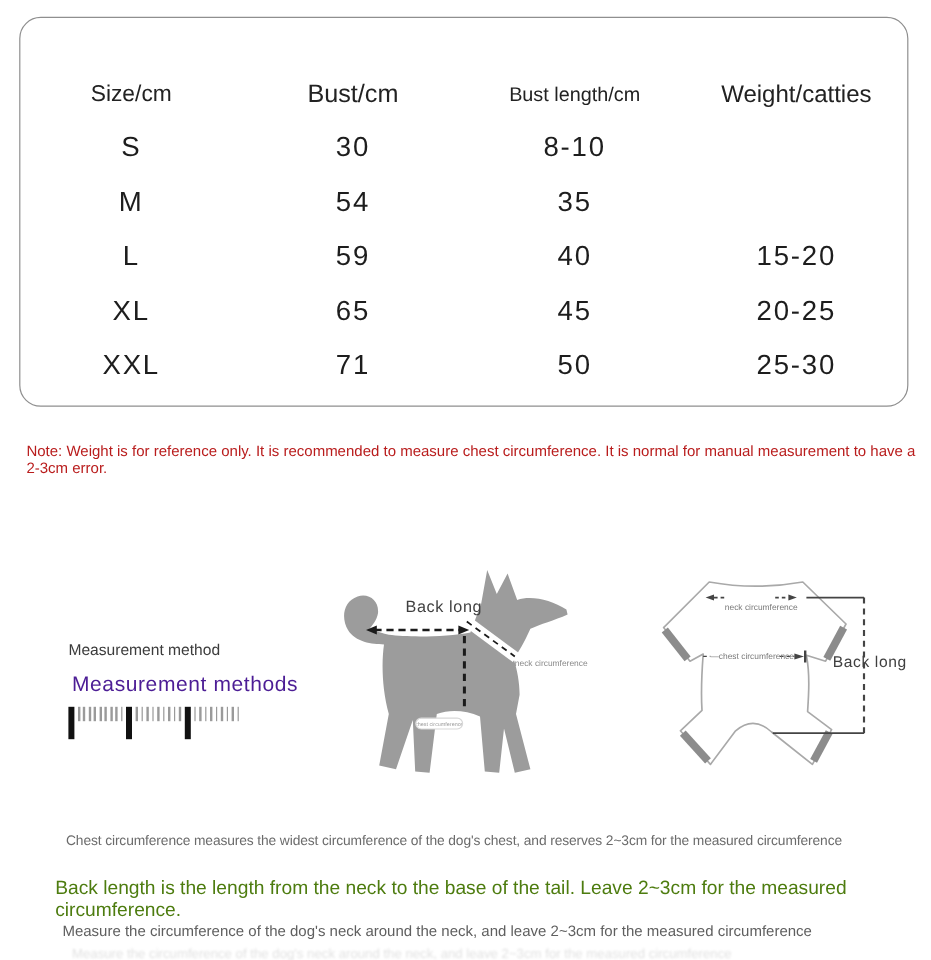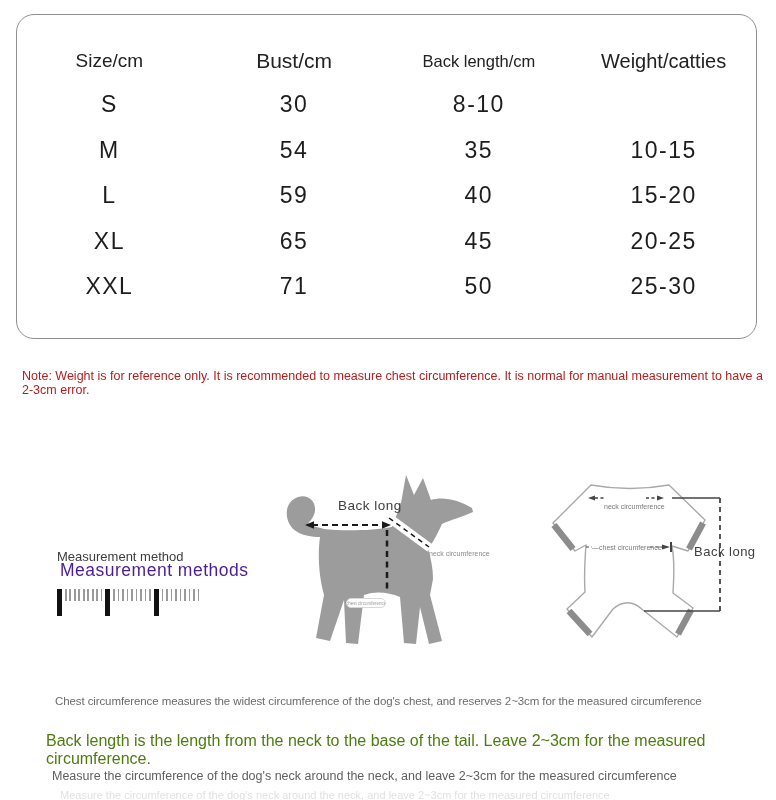--- a/index.html
+++ b/index.html
@@ -7,21 +7,21 @@
     width:776px;height:800px;position:relative;background:#ffffff;
     font-family:"Liberation Sans", sans-serif;overflow:hidden;
     -webkit-font-smoothing:antialiased;
   }
   .abs{position:absolute;}
 
   
   .size-table{
     left:16px;top:14px;width:741px;height:325px;
     border:1px solid #8f8f8f;border-radius:18px;background:#fff;
-    box-sizing:border-box;padding-top:25px;
+    box-sizing:border-box;padding-top:43px;
   }
   .t-row{display:flex;width:100%;}
   .t-row.head{height:42px;}
   .t-row.data{height:45.5px;}
   .t-cell{
     flex:0 0 25%;display:flex;align-items:center;justify-content:center;
     color:#1d1d1d;white-space:nowrap;
   }
   .head .t-cell{color:#222;}
   .head .c0{font-size:19px;}
@@ -29,21 +29,21 @@
   .head .c2{font-size:16.5px;}
   .head .c3{font-size:20px;}
   .data .t-cell{font-size:23px;letter-spacing:1.5px;}
 
   
   .note{
     left:22px;top:369px;width:745px;font-size:12.5px;color:#b91c1c;
   }
 
   
-  .mm-small{left:57px;top:534px;font-size:13px;color:#3c3c3c;margin-top:15px;}
+  .mm-small{left:57px;top:534px;font-size:13px;color:#3c3c3c;}
   .mm-large{left:60px;top:560px;font-size:17.5px;color:#4c1d95;letter-spacing:0.5px;}
   .ruler{left:57px;top:589px;height:28px;display:flex;align-items:flex-start;}
   .ruler .thick{width:5px;height:27px;background:#111;margin-right:3px;}
   .ruler .tick{width:1.6px;height:12px;background:#9a9a9a;margin-right:2.9px;}
 
   .dog-svg{left:280px;top:445px;}
   .garment-svg{left:540px;top:470px;}
 
   .lbl-backlong-dog{left:338px;top:498px;font-size:13.5px;color:#3f3f3f;letter-spacing:0.5px;}
   .lbl-neck-dog{left:429px;top:550px;font-size:7px;color:#8a8a8a;}
@@ -66,34 +66,33 @@
     opacity:0.3;filter:blur(0.7px);white-space:nowrap;overflow:hidden;
   }
 </style>
 </head>
 <body>
 
 <div class="abs size-table">
   <div class="t-row head">
     <div class="t-cell c0">Size/cm</div>
     <div class="t-cell c1">Bust/cm</div>
-    <div class="t-cell c2">Back length/cm</div>
+    <div class="t-cell c2">Bust length/cm</div>
     <div class="t-cell c3">Weight/catties</div>
   </div>
   <div id="table-rows">
       <div class="t-row data">
         <div class="t-cell">S</div>
         <div class="t-cell">30</div>
         <div class="t-cell">8-10</div>
       </div>
       <div class="t-row data">
         <div class="t-cell">M</div>
         <div class="t-cell">54</div>
         <div class="t-cell">35</div>
-        <div class="t-cell">10-15</div>
       </div>
       <div class="t-row data">
         <div class="t-cell">L</div>
         <div class="t-cell">59</div>
         <div class="t-cell">40</div>
         <div class="t-cell">15-20</div>
       </div>
       <div class="t-row data">
         <div class="t-cell">XL</div>
         <div class="t-cell">65</div>

